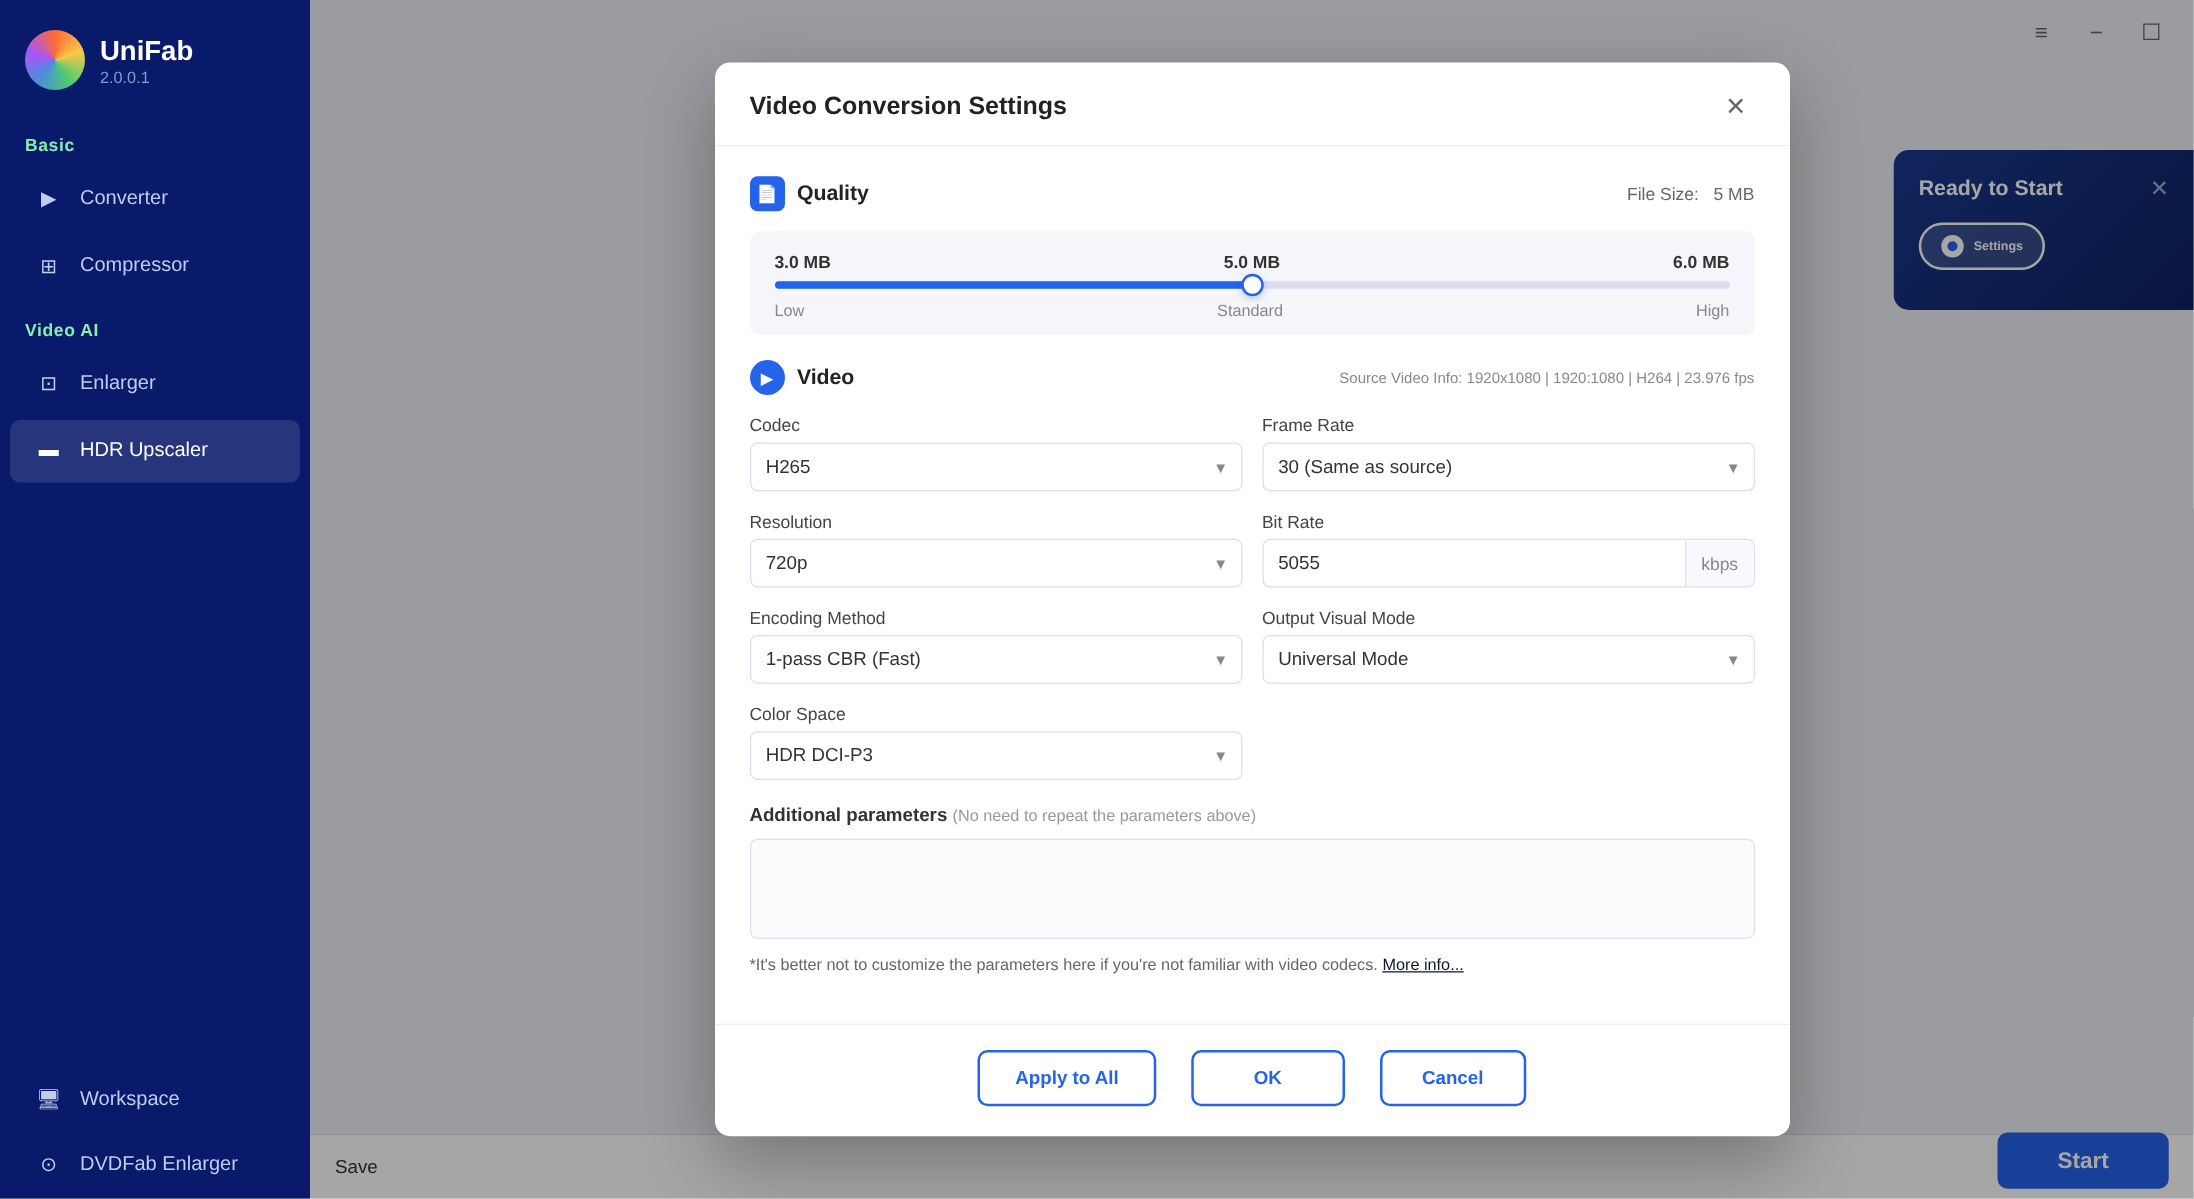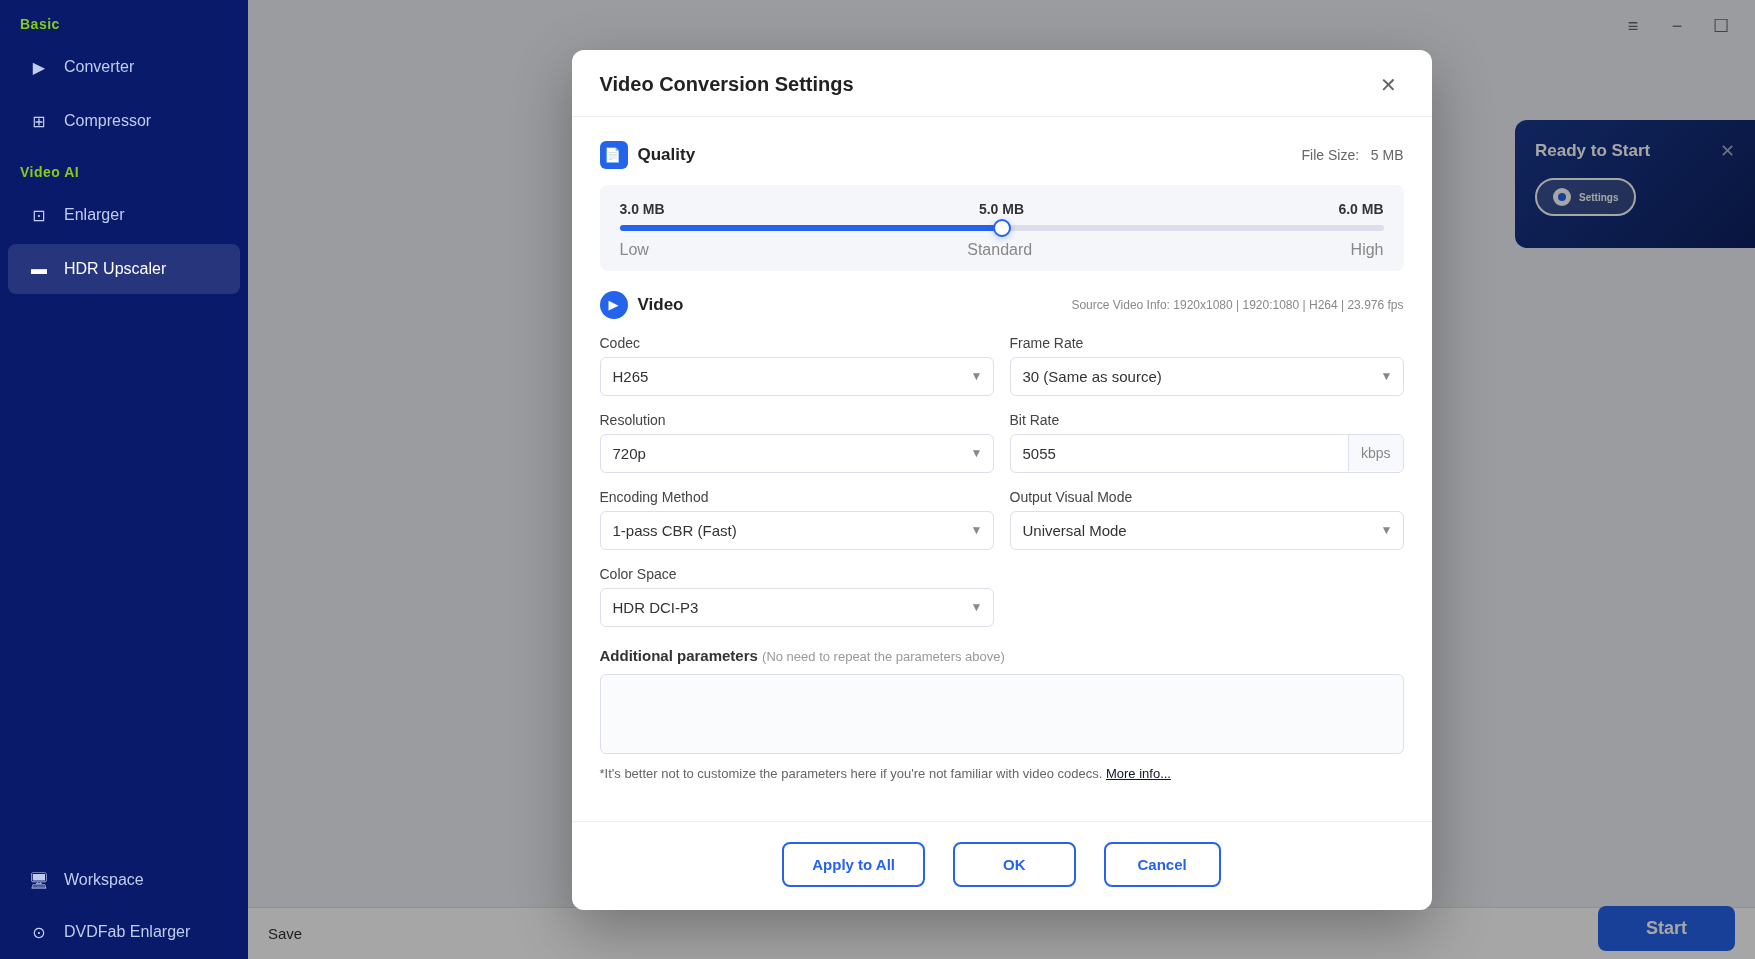--- a/index.html
+++ b/index.html
@@ -30,21 +30,21 @@
     .logo-icon {
       width: 48px; height: 48px;
       border-radius: 50%;
       background: conic-gradient(from 0deg, #ff6b35, #f7c948, #4ecb71, #4a90d9, #a855f7, #ff6b35);
       flex-shrink: 0;
     }
     .logo-text { color: white; font-size: 22px; font-weight: 700; }
     .logo-version { color: #8899cc; font-size: 13px; }
 
     .sidebar-section-label {
-      color: #84cc16;
+      color: #86efac;
       font-size: 14px;
       font-weight: 600;
       padding: 16px 20px 8px 20px;
       letter-spacing: 0.5px;
     }
 
     .sidebar-item {
       display: flex;
       align-items: center;
       gap: 14px;
@@ -235,21 +235,21 @@
       width: 18px; height: 18px;
       background: white;
       border: 2px solid #2563eb;
       border-radius: 50%;
       cursor: pointer;
       box-shadow: 0 2px 6px rgba(37,99,235,0.3);
     }
     .slider-quality {
       display: flex;
       justify-content: space-between;
-      font-size: 16px; color: #888;
+      font-size: 13px; color: #888;
     }
 
     
     .video-section { margin-bottom: 20px; }
     .video-header {
       display: flex; align-items: center; gap: 10px;
       margin-bottom: 16px;
     }
     .video-icon {
       width: 28px; height: 28px;
@@ -368,20 +368,27 @@
 
     
     .modal::-webkit-scrollbar { width: 6px; }
     .modal::-webkit-scrollbar-track { background: #f1f1f1; }
     .modal::-webkit-scrollbar-thumb { background: #ccc; border-radius: 3px; }
   </style>
 </head>
 <body>
 
 <div class="sidebar">
+  <div class="sidebar-logo">
+    <div class="logo-icon"></div>
+    <div>
+      <div class="logo-text">UniFab</div>
+      <div class="logo-version">2.0.0.1</div>
+    </div>
+  </div>
 
   <div class="sidebar-section-label">Basic</div>
 
   <div class="sidebar-item">
     <div class="sidebar-item-icon">▶</div>
     <span>Converter</span>
   </div>
   <div class="sidebar-item">
     <div class="sidebar-item-icon">⊞</div>
     <span>Compressor</span>

